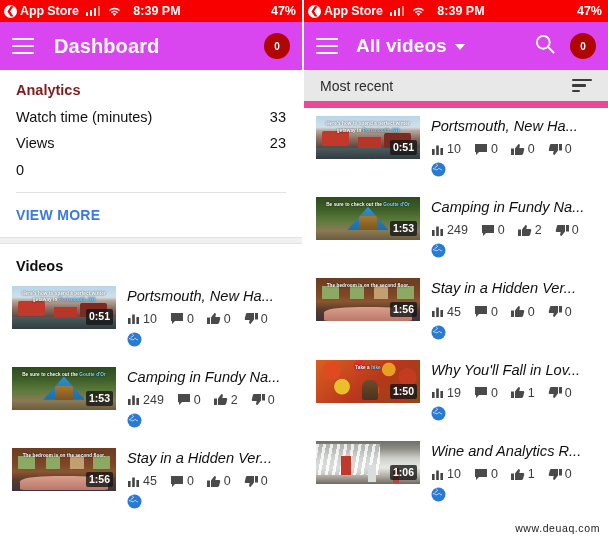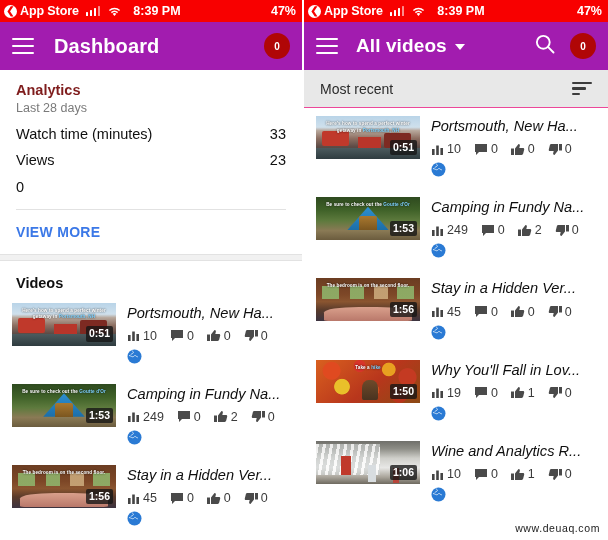--- a/index.html
+++ b/index.html
@@ -40,21 +40,21 @@
     border-radius: 3px; position: relative; display: flex; align-items: center; padding: 1px;
   }
   .sb-batt::after {
     content:''; position:absolute; right:-3.5px; top:3px; width:2px; height:4px;
     background: rgba(255,255,255,.6); border-radius: 0 1px 1px 0;
   }
   .sb-batt b { display:block; height:100%; background:#fff; border-radius:1.5px; width:47%; }
 
   
   .appbar {
-    height: 48px; background: #a21caf; color: #fff;
+    height: 48px; background: #d946ef; color: #fff;
     display: flex; align-items: center; padding: 0 12px; position: relative;
   }
   .hamburger { width: 22px; display: flex; flex-direction: column; gap: 4.5px; cursor: pointer; }
   .hamburger span { display: block; height: 2.2px; background: #fff; border-radius: 1px; }
   .appbar-title {
     font-size: 20px; font-weight: bold; letter-spacing: .1px; margin-left: 20px; white-space: nowrap;
   }
   .appbar-title.small { font-size: 19px; margin-left: 18px; }
   .caret {
     width: 0; height: 0; border-left: 5px solid transparent; border-right: 5px solid transparent;
@@ -84,21 +84,21 @@
   .divider-thick { height: 7px; background: #f1f1f1; border-top: 1px solid #e2e2e2; border-bottom: 1px solid #e2e2e2; }
   .viewmore {
     color: #3b78e7; font-size: 14px; font-weight: bold; letter-spacing: .3px;
     padding: 14px 16px 14px 16px; display: block; cursor: pointer;
   }
   .videos-title { font-size: 14.5px; font-weight: bold; color: #0f0f0f; padding: 14px 16px 4px 16px; }
 
   
   .sortbar {
     height: 38px; background: #e8e8e8; display: flex; align-items: center;
-    padding: 0 16px; border-bottom: 1px solid #ec4899;
+    padding: 0 16px; border-bottom: 7px solid #ec4899;
   }
   .sortbar-label { font-size: 14px; color: #2b2b2b; }
   .sort-icon { margin-left: auto; display: flex; flex-direction: column; gap: 3.2px; align-items: flex-start; cursor: pointer; }
   .sort-icon i { display: block; height: 2.4px; background: #3c3c3c; border-radius: 1px; }
   .sort-icon i:nth-child(1){ width: 20px } .sort-icon i:nth-child(2){ width: 14px } .sort-icon i:nth-child(3){ width: 8px }
 
   
   .vlist { padding: 0 0 0 0; }
   .vrow { display: flex; padding: 8px 12px 8px 12px; gap: 11px; align-items: flex-start; cursor: pointer; }
   .thumb {
@@ -247,21 +247,20 @@
       <div class="appbar-title">Dashboard</div>
       <div class="appbar-actions">
         <div class="badge-count">0</div>
       </div>
     </div>
 
     <div class="content">
 
       <div class="card sec-pad">
         <div class="analytics-title">Analytics</div>
-        <div class="analytics-sub">Last 28 days</div>
 
         <div class="stat-row">
           <span class="stat-label">Watch time (minutes)</span>
           <span class="stat-value">33</span>
         </div>
         <div class="stat-row">
           <span class="stat-label">Views</span>
           <span class="stat-value">23</span>
         </div>
         <div class="stat-row">

